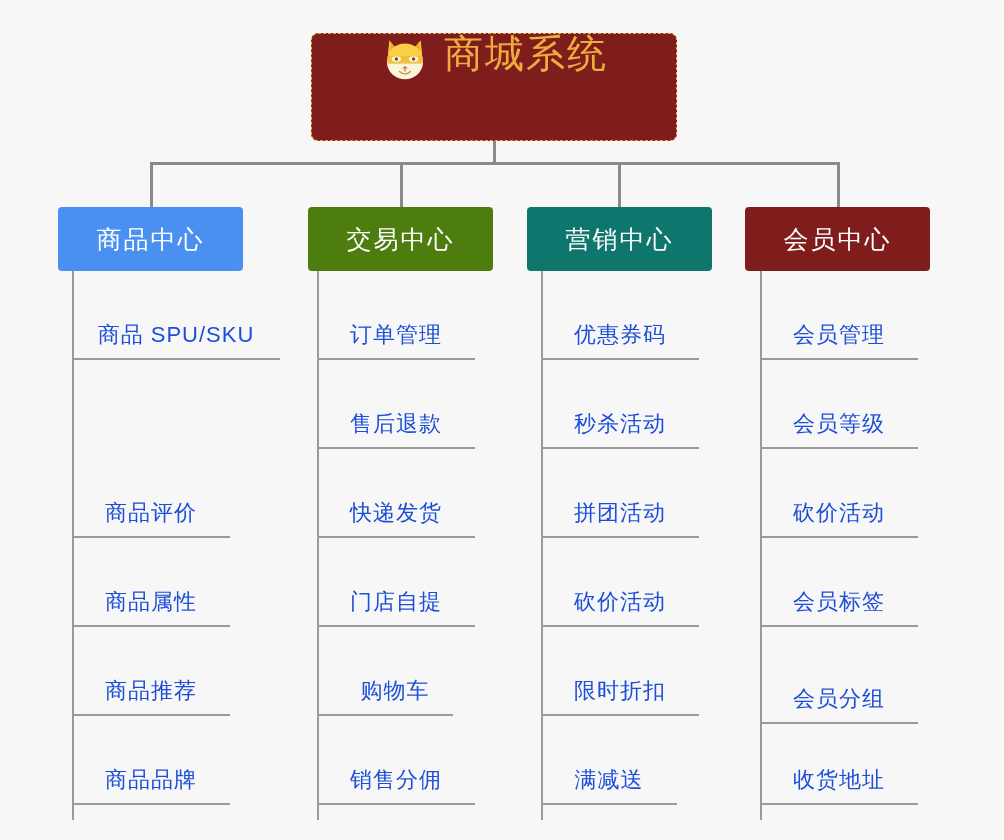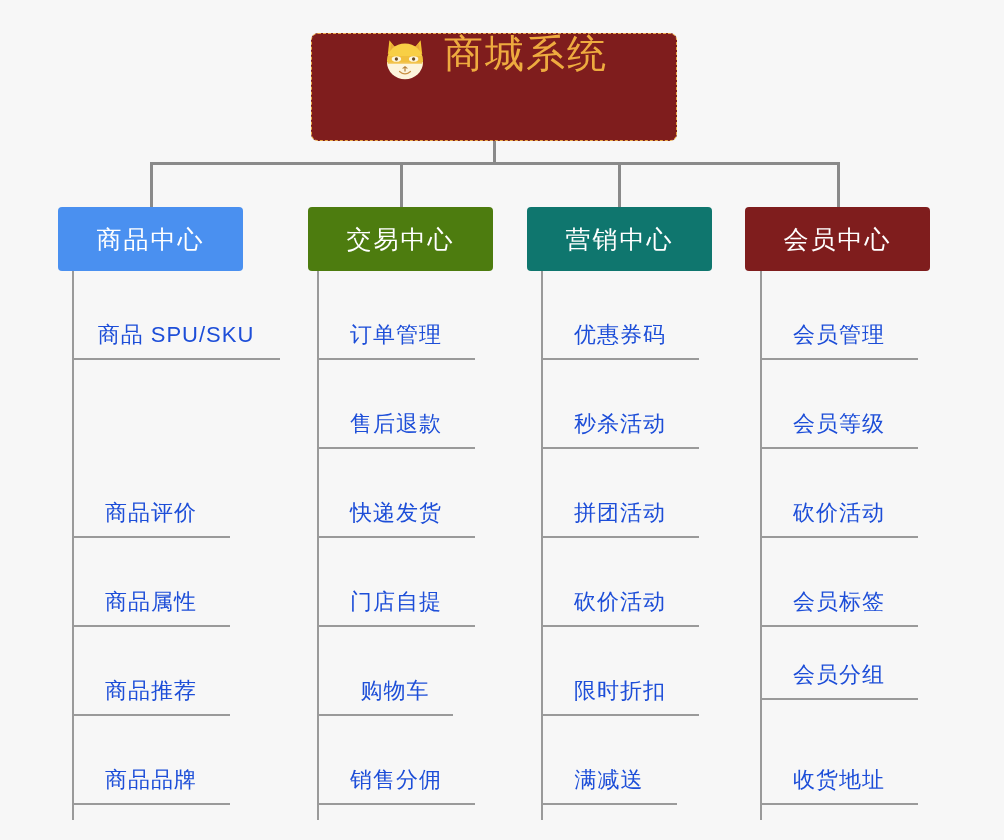--- a/index.html
+++ b/index.html
@@ -218,21 +218,21 @@
     </div>
     <div class="leaf" style="top:89px;  width:158px;">
       <span class="leaf-label">会员等级</span>
     </div>
     <div class="leaf" style="top:178px; width:158px;">
       <span class="leaf-label">砍价活动</span>
     </div>
     <div class="leaf" style="top:267px; width:158px;">
       <span class="leaf-label">会员标签</span>
     </div>
-    <div class="leaf" style="top:340px; width:158px;font-family:Liberation Mono, monospace;">
+    <div class="leaf" style="top:364px; width:158px;font-family:Liberation Mono, monospace;">
       <span class="leaf-label">会员分组</span>
     </div>
     <div class="leaf" style="top:445px; width:158px;">
       <span class="leaf-label">收货地址</span>
     </div>
   </div>
 
 </div>
 
 </body></html>

